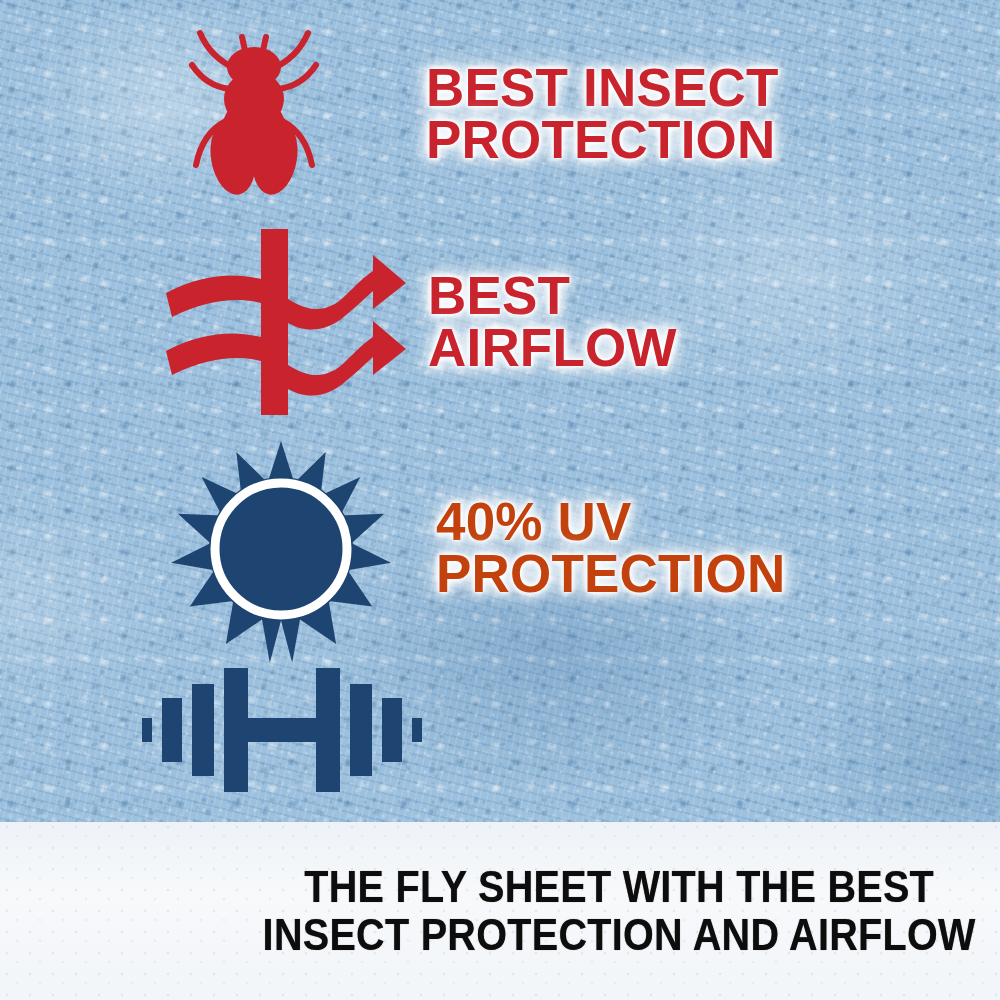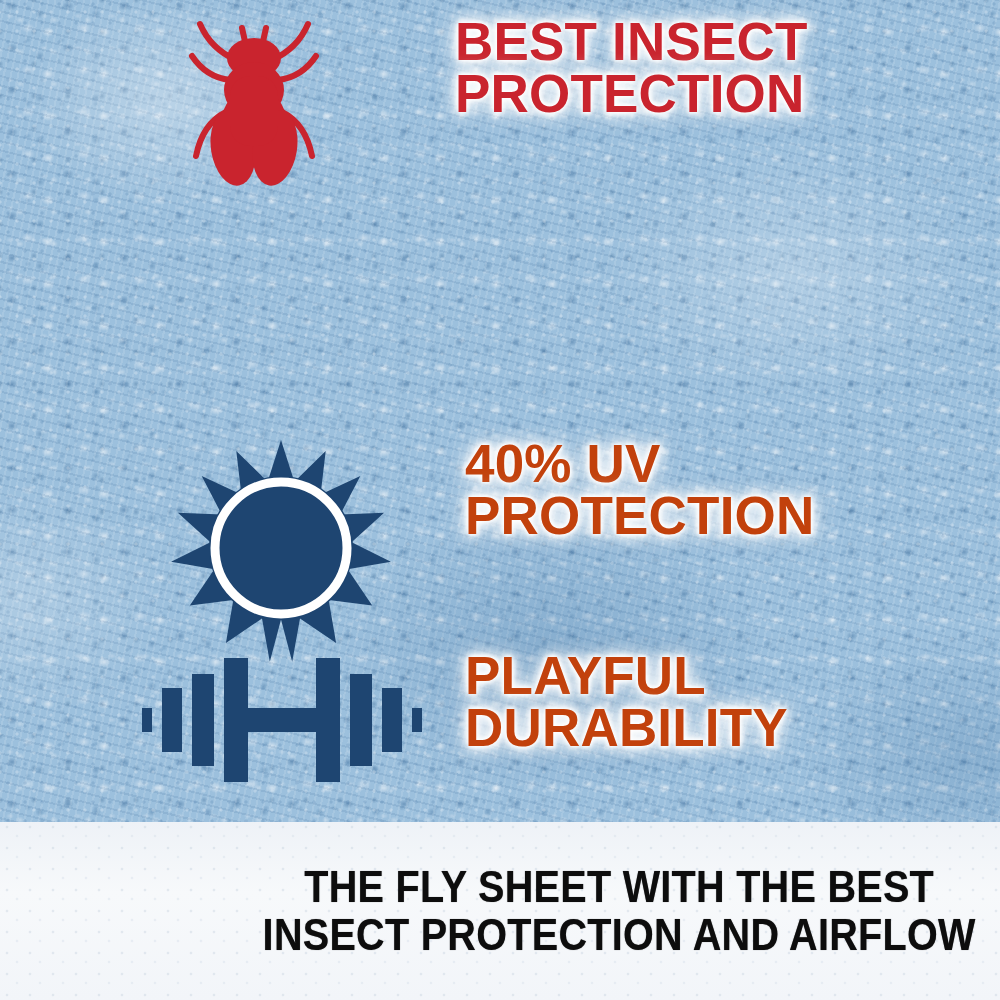--- a/index.html
+++ b/index.html
@@ -47,21 +47,21 @@
       radial-gradient(ellipse 200px 160px at 4% 72%, rgba(255,255,255,.18), rgba(255,255,255,0) 72%);
   }
   .tex.t5{
     background-image:
       radial-gradient(circle at 11px 5px, rgba(70,120,168,.22) 0 1.3px, rgba(70,120,168,0) 1.9px),
       radial-gradient(circle at 3px 13px, rgba(255,255,255,.26) 0 1.3px, rgba(255,255,255,0) 1.9px);
     background-size:17px 19px,17px 19px;
   }
 
   
-  .row{position:absolute;display:flex;align-items:flex-start;gap:29px;}
+  .row{position:absolute;display:flex;align-items:center;}
   .icon-cell{position:relative;flex:0 0 auto;display:flex;align-items:center;justify-content:center;}
   .txt{
     position:relative;
     font-weight:700;
     line-height:.99;
     letter-spacing:.2px;
     white-space:pre-line;
   }
   .txt.red{
     color:#c9242e;
@@ -164,20 +164,42 @@
           <ellipse cx="97" cy="132" rx="22" ry="38" transform="rotate(9 97 132)"></ellipse>
 
           <rect x="52" y="60" width="48" height="70" rx="20"></rect>
         </g>
       </svg>
     </div>
     <div class="txt red">BEST INSECT
 PROTECTION</div>
   </div>
 
+  <div class="row" id="row-airflow">
+    <div class="icon-cell">
+      <svg width="250" height="186" viewBox="0 0 250 186" aria-hidden="true">
+
+        <rect x="101" y="0" width="27" height="186" fill="#c9242e"></rect>
+
+        <path d="M6 64 C44 44 76 44 101 50 L101 74 C78 68 48 70 12 88 Z" fill="#c9242e"></path>
+
+        <path d="M128 70 C150 84 168 84 186 66 C196 56 204 48 213 42
+                 L213 26 L246 54 L213 80 L213 62
+                 C204 70 196 78 186 86 C164 106 142 102 128 94 Z" fill="#c9242e"></path>
+
+        <path d="M6 122 C44 102 76 102 101 108 L101 132 C78 126 48 128 12 146 Z" fill="#c9242e"></path>
+
+        <path d="M128 136 C150 150 168 150 186 132 C196 122 204 114 213 108
+                 L213 92 L246 120 L213 146 L213 128
+                 C204 136 196 144 186 152 C164 172 142 168 128 160 Z" fill="#c9242e"></path>
+      </svg>
+    </div>
+    <div class="txt red">BEST
+AIRFLOW</div>
+  </div>
 
   <div class="row" id="row-uv">
     <div class="icon-cell">
       <svg width="222" height="218" viewBox="0 0 222 218" aria-hidden="true">
         <g fill="#1e4571">
 
           <path d="M111 2
             L124.4 43.7 L155.7 13.0 L150.6 56.5 L190.3 37.9 L170.3 76.5 L214.1 74.8
             L181.6 104.2 L220.9 123.8 L177.7 131.3 L202.2 167.5 L158.7 161.9
             L166.1 205.1 L130.0 180.5 L122.2 223.7 L111 181.6
@@ -205,22 +227,20 @@
 
           <rect x="108" y="58" width="68" height="24"></rect>
 
           <rect x="176" y="8" width="24" height="124"></rect>
           <rect x="210" y="24" width="22" height="92"></rect>
           <rect x="242" y="38" width="20" height="64"></rect>
           <rect x="272" y="58" width="10" height="24"></rect>
         </g>
       </svg>
     </div>
-    <div class="txt navy">PLAYFUL
-DURABILITY</div>
   </div>
 
   <div id="footer">
     <div class="paper"></div>
     <div id="footer-text">THE FLY SHEET WITH THE BEST
 INSECT PROTECTION AND AIRFLOW</div>
   </div>
 
 </div>
 

